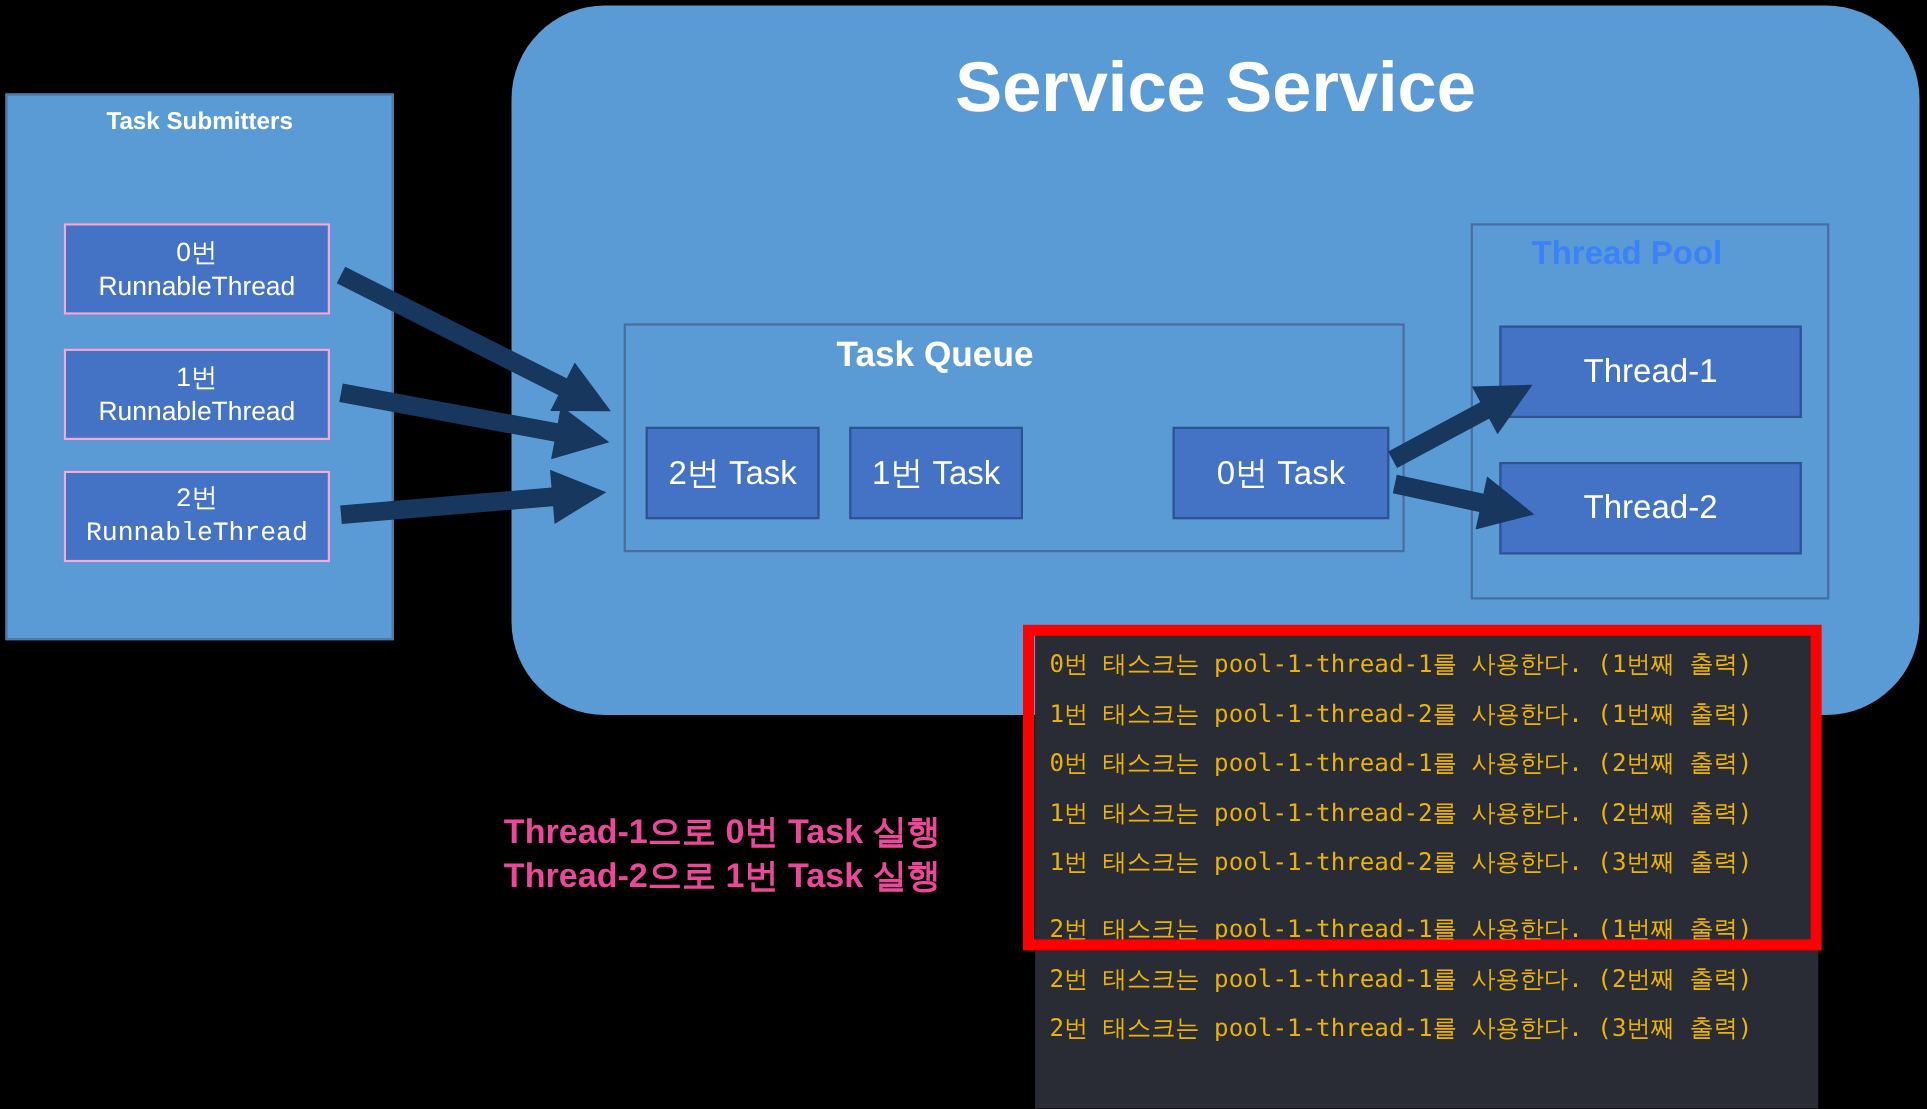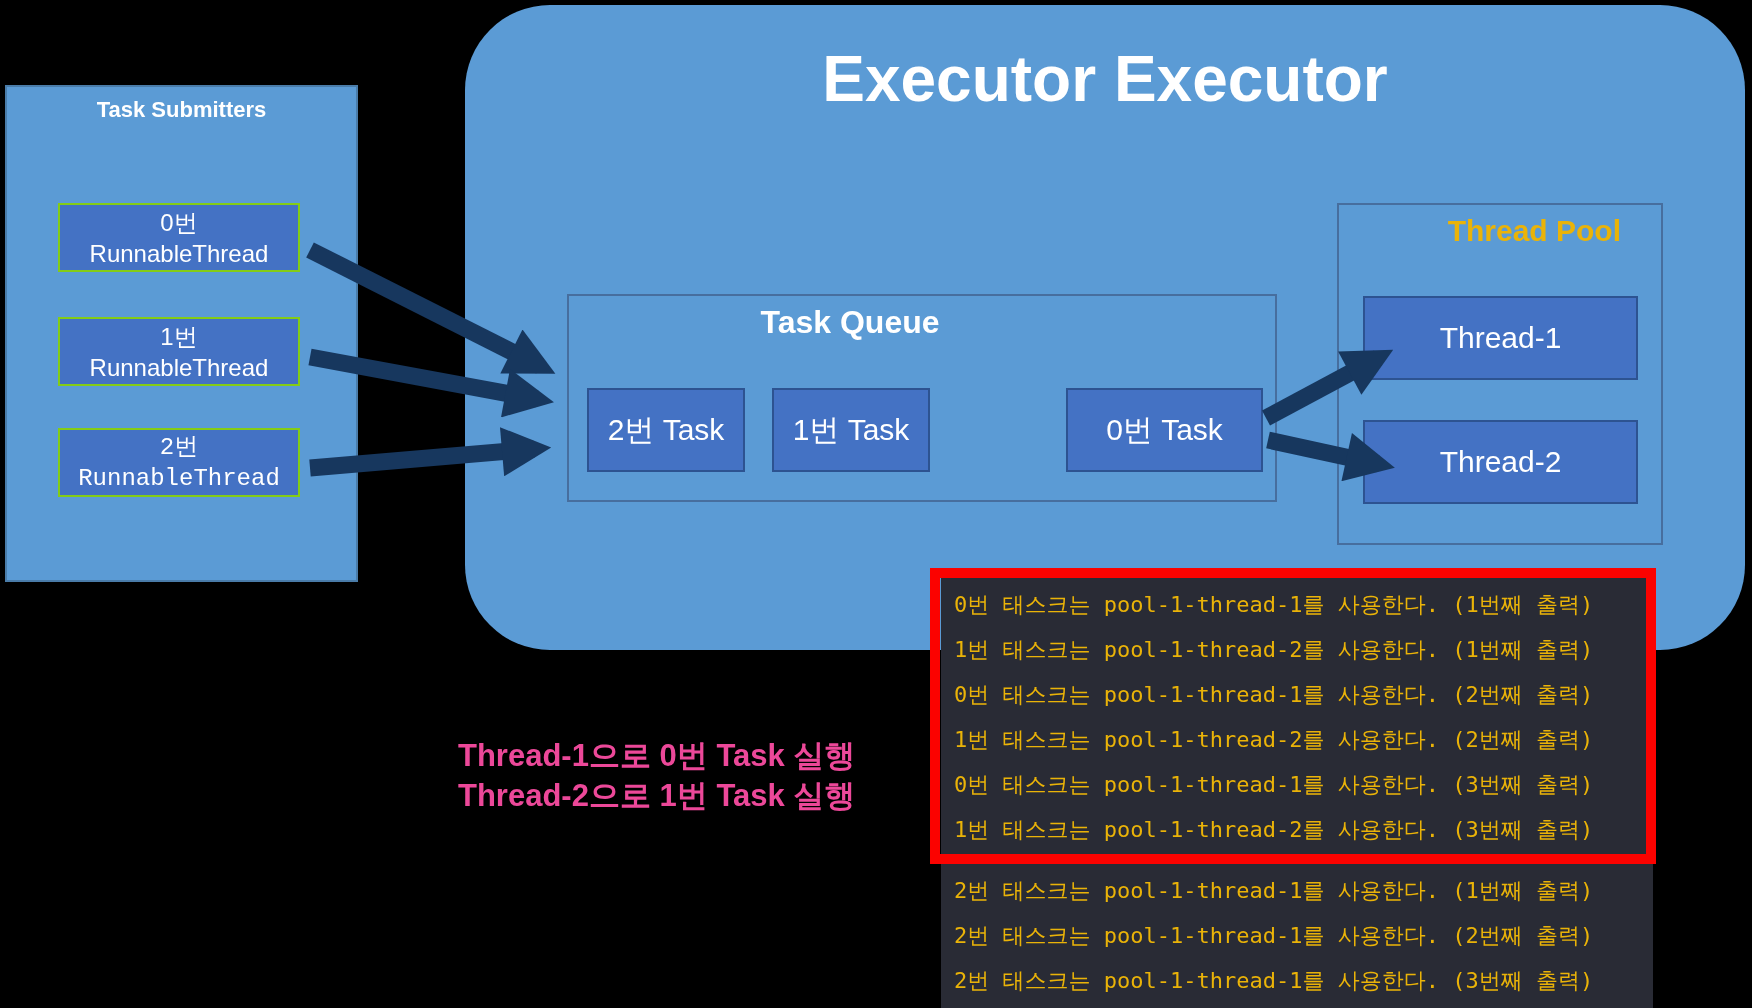--- a/index.html
+++ b/index.html
@@ -10,43 +10,43 @@
   .executor{position:absolute;left:465px;top:5px;width:1280px;height:645px;
             background:#5b9bd5;border-radius:85px;}
   .executor-title{position:absolute;left:465px;top:42px;width:1280px;text-align:center;
             color:#fff;font-size:64px;font-weight:bold;letter-spacing:0;}
 
   
   .submitters{position:absolute;left:5px;top:85px;width:353px;height:497px;
             background:#5b9bd5;border:2px solid #4a7ca9;box-sizing:border-box;}
   .submitters-title{position:absolute;left:5px;top:97px;width:353px;text-align:center;
             color:#fff;font-size:22px;font-weight:bold;}
-  .sub-box{position:absolute;left:58px;width:242px;height:69px;background:#4472c4;
-            border:2px solid #84cc16;box-sizing:border-box;color:#fff;font-size:24px;
+  .sub-box{position:absolute;left:58px;width:242px;height:83px;background:#4472c4;
+            border:2px solid #f9a8d4;box-sizing:border-box;color:#fff;font-size:24px;
             text-align:center;white-space:pre-line;line-height:31px;
             display:flex;align-items:center;justify-content:center;}
   .sub-box.s0{top:203px;} .sub-box.s1{top:317px;} .sub-box.s2{top:428px;font-family:Liberation Mono, monospace;}
 
   
   .queue-box{position:absolute;left:567px;top:294px;width:710px;height:208px;
             border:2px solid #476e9e;box-sizing:border-box;}
   .queue-title{position:absolute;left:567px;top:304px;width:566px;text-align:center;
             color:#fff;font-size:32px;font-weight:bold;}
   .task-box{position:absolute;top:388px;height:84px;background:#4472c4;
             border:2px solid #2d5391;box-sizing:border-box;color:#fff;font-size:30px;
             display:flex;align-items:center;justify-content:center;white-space:nowrap;}
   .task-box.t2{left:587px;width:158px;}
   .task-box.t1{left:772px;width:158px;}
   .task-box.t0{left:1066px;width:197px;}
 
   
   .pool-box{position:absolute;left:1337px;top:203px;width:326px;height:342px;
             border:2px solid #476e9e;box-sizing:border-box;}
-  .pool-title{position:absolute;left:1337px;top:214px;width:284px;text-align:right;
-            color:#eab308;font-size:30px;font-weight:bold;}
+  .pool-title{position:absolute;left:1337px;top:214px;width:284px;text-align:center;
+            color:#3b82f6;font-size:30px;font-weight:bold;}
   .thread-box{position:absolute;left:1363px;width:275px;height:84px;background:#4472c4;
             border:2px solid #2d5391;box-sizing:border-box;color:#fff;font-size:30px;
             display:flex;align-items:center;justify-content:center;}
   .thread-box.th1{top:296px;} .thread-box.th2{top:420px;}
 
   
   .arrows{position:absolute;left:0;top:0;width:1752px;height:1008px;z-index:5;pointer-events:none;}
 
   
   .console{position:absolute;left:941px;top:576px;width:712px;height:432px;
@@ -61,21 +61,21 @@
   
   .annotation{position:absolute;left:458px;top:736px;z-index:8;color:#ec4899;
             font-size:31px;line-height:40px;font-weight:700;white-space:nowrap;}
 </style>
 </head>
 <body>
 
 <div class="stage">
 
   <div class="executor"></div>
-  <div class="executor-title">Executor Executor</div>
+  <div class="executor-title">Service Service</div>
 
   <div class="submitters"></div>
   <div class="submitters-title">Task Submitters</div>
   <div class="sub-box s0">0번
 RunnableThread</div>
   <div class="sub-box s1">1번
 RunnableThread</div>
   <div class="sub-box s2">2번
 RunnableThread</div>
 
@@ -104,21 +104,20 @@
       <line x1="1268" y1="440" x2="1378" y2="464" marker-end="url(#ah)"></line>
     </g>
   </svg>
 
   <div class="console">
     <div class="console-group">
         <div class="console-line">0번 태스크는 pool-1-thread-1를 사용한다. (1번째 출력)</div>
         <div class="console-line">1번 태스크는 pool-1-thread-2를 사용한다. (1번째 출력)</div>
         <div class="console-line">0번 태스크는 pool-1-thread-1를 사용한다. (2번째 출력)</div>
         <div class="console-line">1번 태스크는 pool-1-thread-2를 사용한다. (2번째 출력)</div>
-        <div class="console-line">0번 태스크는 pool-1-thread-1를 사용한다. (3번째 출력)</div>
         <div class="console-line">1번 태스크는 pool-1-thread-2를 사용한다. (3번째 출력)</div>
       </div>
     <div class="console-group trailing">
         <div class="console-line">2번 태스크는 pool-1-thread-1를 사용한다. (1번째 출력)</div>
         <div class="console-line">2번 태스크는 pool-1-thread-1를 사용한다. (2번째 출력)</div>
         <div class="console-line">2번 태스크는 pool-1-thread-1를 사용한다. (3번째 출력)</div>
       </div>
   </div>
   <div class="highlight-box"></div>
 

